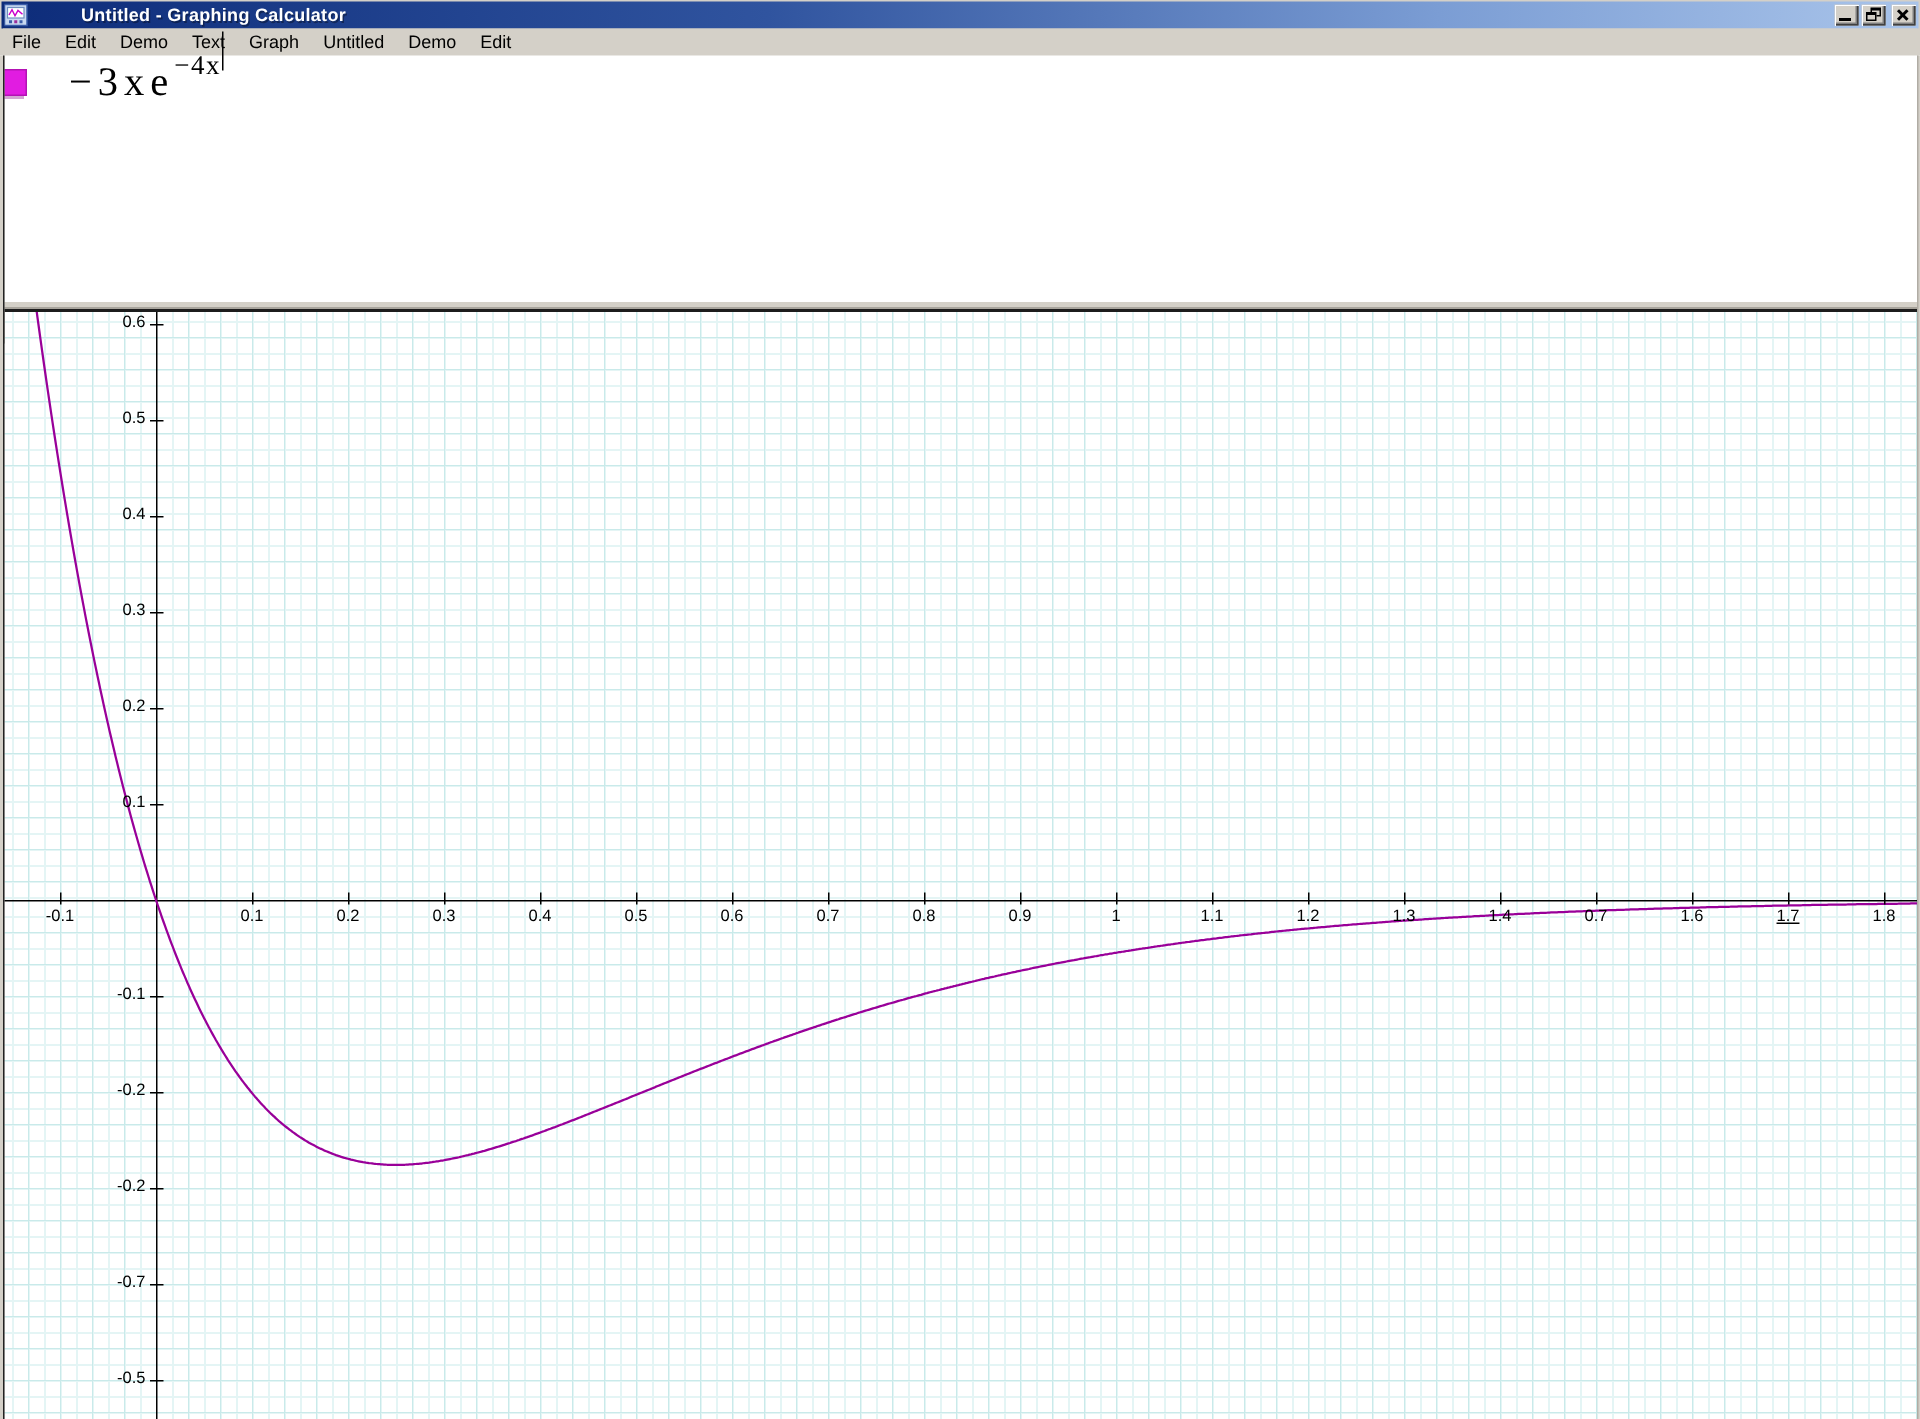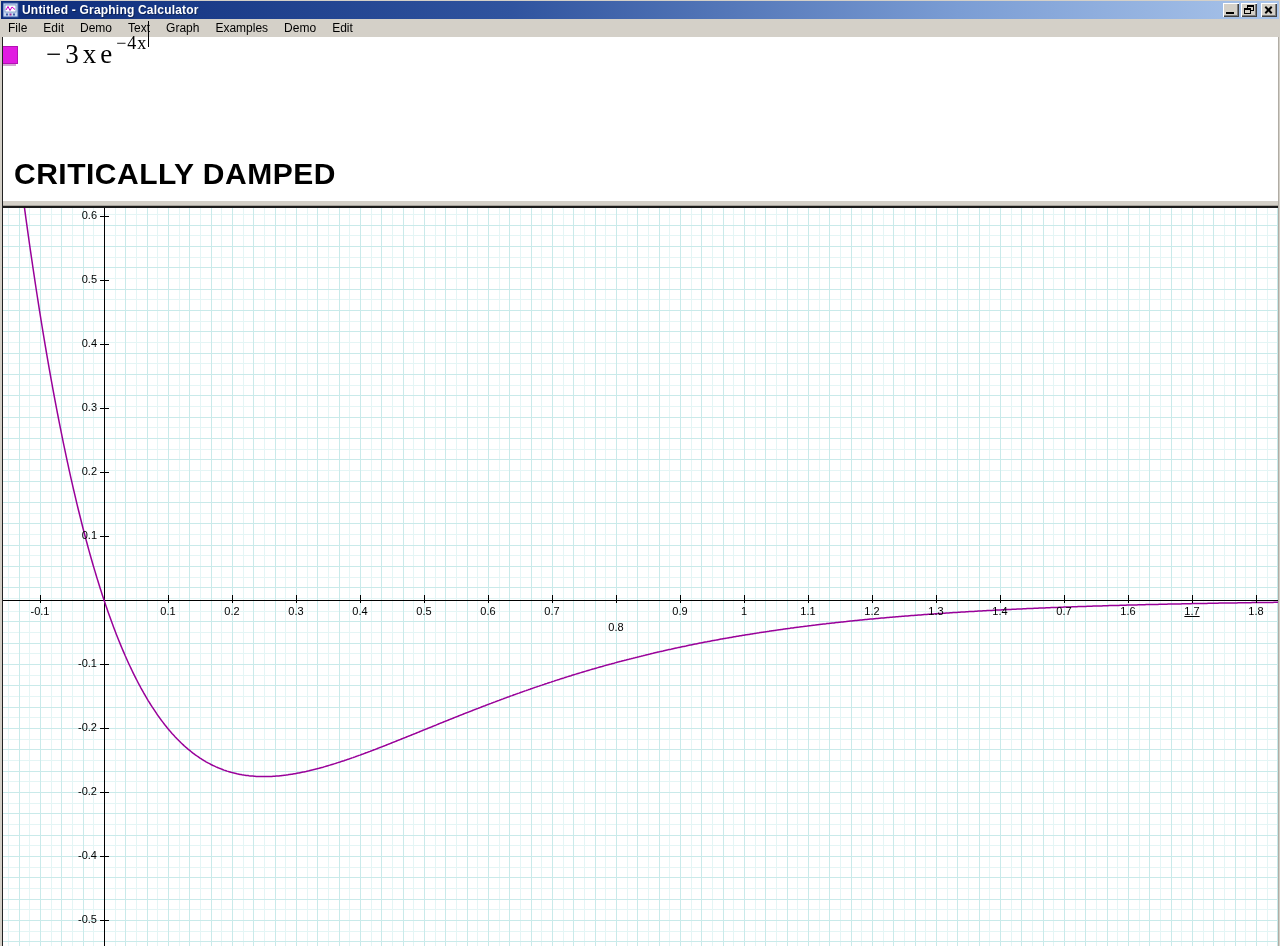--- a/index.html
+++ b/index.html
@@ -2,21 +2,21 @@
 <html><head>
 <meta charset="utf-8">
 <style>
   * { margin:0; padding:0; box-sizing:border-box; }
   html,body { width:1280px; height:946px; overflow:hidden; font-family:"Liberation Sans", sans-serif; }
   .window { position:relative; width:1280px; height:946px; background:#d4d0c8; overflow:hidden; }
 
   
   .titlebar { position:absolute; top:1px; left:1px; right:1px; height:18px;
     background:linear-gradient(to right,#0d2c7a 0%,#30549f 40%,#7b9dd4 75%,#a9c4ea 100%);
-    display:flex; align-items:center; padding:0 2px; }
+    display:flex; align-items:center; padding:0 2px;gap:32px; }
   .app-icon { width:16px; height:16px; margin-right:3px; flex:0 0 auto; }
   .title-text { color:#ffffff; font-size:12px; font-weight:bold; letter-spacing:0.2px;
     text-shadow:1px 1px 0 rgba(0,0,0,0.35); white-space:nowrap; }
   .win-buttons { margin-left:auto; display:flex; gap:2px; align-items:center; }
   .win-btn { width:16px; height:14px; background:#d4d0c8; position:relative;
     box-shadow:inset 1px 1px 0 #ffffff, inset -1px -1px 0 #404040, inset -2px -2px 0 #808080; }
   .win-btn.close { margin-left:2px; }
   .glyph-min { position:absolute; left:3px; bottom:3px; width:8px; height:2px; background:#000; }
   .glyph-restore-back { position:absolute; left:6px; top:2px; width:7px; height:6px;
     border:1px solid #000; border-top-width:2px; background:transparent; }
@@ -97,33 +97,32 @@
       </div>
     </div>
   </div>
 
   <div class="menubar">
     <span class="menu-item">File</span>
     <span class="menu-item">Edit</span>
     <span class="menu-item">Demo</span>
     <span class="menu-item">Text</span>
     <span class="menu-item">Graph</span>
-    <span class="menu-item">Examples</span>
+    <span class="menu-item">Untitled</span>
     <span class="menu-item">Demo</span>
     <span class="menu-item">Edit</span>
   </div>
 
   <div class="formula-pane">
     <div class="pane-edge-left"></div>
     <div class="pane-edge-right"></div>
     <div class="swatch" style="background: rgb(225, 28, 225);"></div>
     <div class="equation">
       <span>−3xe</span><sup>−4x</sup><sup><span class="text-cursor"></span></sup>
     </div>
-    <div class="annotation">CRITICALLY DAMPED</div>
   </div>
 
   <div class="splitter"></div>
 
   <div class="graph-pane">
     <div class="x-axis" id="x-axis" style="top: 392px;"></div>
     <div class="y-axis" id="y-axis" style="left: 104px;"></div>
     <svg class="curve-svg" id="curve-svg" preserveAspectRatio="none" viewBox="0 0 1280 738">
         <polyline points="-2.0,-80.0 -1.0,-80.0 0.0,-80.0 1.0,-80.0 2.0,-80.0 3.0,-80.0 4.0,-80.0 5.0,-80.0 6.0,-80.0 7.0,-80.0 8.0,-80.0 9.0,-80.0 10.0,-80.0 11.0,-80.0 12.0,-80.0 13.0,-80.0 14.0,-80.0 15.0,-73.7 16.0,-65.6 17.0,-57.6 18.0,-49.6 19.0,-41.8 20.0,-34.0 21.0,-26.3 22.0,-18.7 23.0,-11.2 24.0,-3.7 25.0,3.7 26.0,11.0 27.0,18.2 28.0,25.4 29.0,32.5 30.0,39.5 31.0,46.4 32.0,53.2 33.0,60.0 34.0,66.7 35.0,73.4 36.0,80.0 37.0,86.5 38.0,92.9 39.0,99.3 40.0,105.6 41.0,111.8 42.0,118.0 43.0,124.1 44.0,130.1 45.0,136.1 46.0,142.0 47.0,147.8 48.0,153.6 49.0,159.3 50.0,165.0 51.0,170.6 52.0,176.1 53.0,181.6 54.0,187.0 55.0,192.3 56.0,197.6 57.0,202.9 58.0,208.0 59.0,213.2 60.0,218.2 61.0,223.2 62.0,228.2 63.0,233.1 64.0,237.9 65.0,242.7 66.0,247.4 67.0,252.1 68.0,256.7 69.0,261.3 70.0,265.8 71.0,270.3 72.0,274.7 73.0,279.1 74.0,283.4 75.0,287.7 76.0,291.9 77.0,296.1 78.0,300.2 79.0,304.3 80.0,308.3 81.0,312.3 82.0,316.3 83.0,320.2 84.0,324.0 85.0,327.8 86.0,331.6 87.0,335.3 88.0,339.0 89.0,342.6 90.0,346.2 91.0,349.7 92.0,353.2 93.0,356.7 94.0,360.1 95.0,363.4 96.0,366.8 97.0,370.1 98.0,373.3 99.0,376.5 100.0,379.7 101.0,382.8 102.0,385.9 103.0,389.0 104.0,392.0 105.0,395.0 106.0,397.9 107.0,400.8 108.0,403.7 109.0,406.5 110.0,409.3 111.0,412.1 112.0,414.8 113.0,417.5 114.0,420.2 115.0,422.8 116.0,425.4 117.0,428.0 118.0,430.5 119.0,433.0 120.0,435.4 121.0,437.9 122.0,440.3 123.0,442.6 124.0,444.9 125.0,447.3 126.0,449.5 127.0,451.8 128.0,454.0 129.0,456.2 130.0,458.3 131.0,460.4 132.0,462.5 133.0,464.6 134.0,466.6 135.0,468.6 136.0,470.6 137.0,472.5 138.0,474.5 139.0,476.4 140.0,478.2 141.0,480.1 142.0,481.9 143.0,483.7 144.0,485.5 145.0,487.2 146.0,488.9 147.0,490.6 148.0,492.3 149.0,493.9 150.0,495.5 151.0,497.1 152.0,498.7 153.0,500.2 154.0,501.7 155.0,503.2 156.0,504.7 157.0,506.2 158.0,507.6 159.0,509.0 160.0,510.4 161.0,511.8 162.0,513.1 163.0,514.4 164.0,515.7 165.0,517.0 166.0,518.2 167.0,519.5 168.0,520.7 169.0,521.9 170.0,523.1 171.0,524.2 172.0,525.4 173.0,526.5 174.0,527.6 175.0,528.7 176.0,529.7 177.0,530.8 178.0,531.8 179.0,532.8 180.0,533.8 181.0,534.8 182.0,535.7 183.0,536.6 184.0,537.6 185.0,538.5 186.0,539.4 187.0,540.2 188.0,541.1 189.0,541.9 190.0,542.7 191.0,543.5 192.0,544.3 193.0,545.1 194.0,545.8 195.0,546.6 196.0,547.3 197.0,548.0 198.0,548.7 199.0,549.4 200.0,550.1 201.0,550.7 202.0,551.3 203.0,552.0 204.0,552.6 205.0,553.2 206.0,553.8 207.0,554.3 208.0,554.9 209.0,555.4 210.0,555.9 211.0,556.5 212.0,557.0 213.0,557.5 214.0,557.9 215.0,558.4 216.0,558.9 217.0,559.3 218.0,559.7 219.0,560.1 220.0,560.5 221.0,560.9 222.0,561.3 223.0,561.7 224.0,562.1 225.0,562.4 226.0,562.7 227.0,563.1 228.0,563.4 229.0,563.7 230.0,564.0 231.0,564.3 232.0,564.5 233.0,564.8 234.0,565.1 235.0,565.3 236.0,565.5 237.0,565.8 238.0,566.0 239.0,566.2 240.0,566.4 241.0,566.6 242.0,566.8 243.0,566.9 244.0,567.1 245.0,567.2 246.0,567.4 247.0,567.5 248.0,567.6 249.0,567.8 250.0,567.9 251.0,568.0 252.0,568.1 253.0,568.1 254.0,568.2 255.0,568.3 256.0,568.4 257.0,568.4 258.0,568.5 259.0,568.5 260.0,568.5 261.0,568.6 262.0,568.6 263.0,568.6 264.0,568.6 265.0,568.6 266.0,568.6 267.0,568.6 268.0,568.5 269.0,568.5 270.0,568.5 271.0,568.4 272.0,568.4 273.0,568.3 274.0,568.3 275.0,568.2 276.0,568.1 277.0,568.0 278.0,567.9 279.0,567.9 280.0,567.8 281.0,567.7 282.0,567.5 283.0,567.4 284.0,567.3 285.0,567.2 286.0,567.1 287.0,566.9 288.0,566.8 289.0,566.6 290.0,566.5 291.0,566.3 292.0,566.2 293.0,566.0 294.0,565.8 295.0,565.7 296.0,565.5 297.0,565.3 298.0,565.1 299.0,564.9 300.0,564.7 301.0,564.5 302.0,564.3 303.0,564.1 304.0,563.9 305.0,563.7 306.0,563.5 307.0,563.2 308.0,563.0 309.0,562.8 310.0,562.5 311.0,562.3 312.0,562.1 313.0,561.8 314.0,561.6 315.0,561.3 316.0,561.1 317.0,560.8 318.0,560.5 319.0,560.3 320.0,560.0 321.0,559.7 322.0,559.4 323.0,559.2 324.0,558.9 325.0,558.6 326.0,558.3 327.0,558.0 328.0,557.7 329.0,557.4 330.0,557.1 331.0,556.8 332.0,556.5 333.0,556.2 334.0,555.9 335.0,555.6 336.0,555.3 337.0,554.9 338.0,554.6 339.0,554.3 340.0,554.0 341.0,553.6 342.0,553.3 343.0,553.0 344.0,552.7 345.0,552.3 346.0,552.0 347.0,551.6 348.0,551.3 349.0,551.0 350.0,550.6 351.0,550.3 352.0,549.9 353.0,549.6 354.0,549.2 355.0,548.9 356.0,548.5 357.0,548.1 358.0,547.8 359.0,547.4 360.0,547.1 361.0,546.7 362.0,546.3 363.0,546.0 364.0,545.6 365.0,545.2 366.0,544.8 367.0,544.5 368.0,544.1 369.0,543.7 370.0,543.4 371.0,543.0 372.0,542.6 373.0,542.2 374.0,541.8 375.0,541.5 376.0,541.1 377.0,540.7 378.0,540.3 379.0,539.9 380.0,539.5 381.0,539.1 382.0,538.8 383.0,538.4 384.0,538.0 385.0,537.6 386.0,537.2 387.0,536.8 388.0,536.4 389.0,536.0 390.0,535.6 391.0,535.2 392.0,534.8 393.0,534.4 394.0,534.0 395.0,533.6 396.0,533.2 397.0,532.8 398.0,532.4 399.0,532.0 400.0,531.6 401.0,531.2 402.0,530.8 403.0,530.4 404.0,530.0 405.0,529.6 406.0,529.2 407.0,528.8 408.0,528.4 409.0,528.0 410.0,527.6 411.0,527.2 412.0,526.8 413.0,526.4 414.0,526.0 415.0,525.6 416.0,525.2 417.0,524.8 418.0,524.4 419.0,524.0 420.0,523.5 421.0,523.1 422.0,522.7 423.0,522.3 424.0,521.9 425.0,521.5 426.0,521.1 427.0,520.7 428.0,520.3 429.0,519.9 430.0,519.5 431.0,519.1 432.0,518.7 433.0,518.3 434.0,517.9 435.0,517.5 436.0,517.1 437.0,516.6 438.0,516.2 439.0,515.8 440.0,515.4 441.0,515.0 442.0,514.6 443.0,514.2 444.0,513.8 445.0,513.4 446.0,513.0 447.0,512.6 448.0,512.2 449.0,511.8 450.0,511.4 451.0,511.0 452.0,510.6 453.0,510.2 454.0,509.8 455.0,509.4 456.0,509.0 457.0,508.6 458.0,508.2 459.0,507.8 460.0,507.4 461.0,507.0 462.0,506.6 463.0,506.2 464.0,505.8 465.0,505.4 466.0,505.0 467.0,504.6 468.0,504.3 469.0,503.9 470.0,503.5 471.0,503.1 472.0,502.7 473.0,502.3 474.0,501.9 475.0,501.5 476.0,501.1 477.0,500.7 478.0,500.4 479.0,500.0 480.0,499.6 481.0,499.2 482.0,498.8 483.0,498.4 484.0,498.0 485.0,497.7 486.0,497.3 487.0,496.9 488.0,496.5 489.0,496.1 490.0,495.7 491.0,495.4 492.0,495.0 493.0,494.6 494.0,494.2 495.0,493.9 496.0,493.5 497.0,493.1 498.0,492.7 499.0,492.4 500.0,492.0 501.0,491.6 502.0,491.2 503.0,490.9 504.0,490.5 505.0,490.1 506.0,489.8 507.0,489.4 508.0,489.0 509.0,488.7 510.0,488.3 511.0,487.9 512.0,487.6 513.0,487.2 514.0,486.8 515.0,486.5 516.0,486.1 517.0,485.8 518.0,485.4 519.0,485.1 520.0,484.7 521.0,484.3 522.0,484.0 523.0,483.6 524.0,483.3 525.0,482.9 526.0,482.6 527.0,482.2 528.0,481.9 529.0,481.5 530.0,481.2 531.0,480.8 532.0,480.5 533.0,480.1 534.0,479.8 535.0,479.4 536.0,479.1 537.0,478.8 538.0,478.4 539.0,478.1 540.0,477.7 541.0,477.4 542.0,477.1 543.0,476.7 544.0,476.4 545.0,476.0 546.0,475.7 547.0,475.4 548.0,475.0 549.0,474.7 550.0,474.4 551.0,474.1 552.0,473.7 553.0,473.4 554.0,473.1 555.0,472.7 556.0,472.4 557.0,472.1 558.0,471.8 559.0,471.5 560.0,471.1 561.0,470.8 562.0,470.5 563.0,470.2 564.0,469.9 565.0,469.5 566.0,469.2 567.0,468.9 568.0,468.6 569.0,468.3 570.0,468.0 571.0,467.7 572.0,467.3 573.0,467.0 574.0,466.7 575.0,466.4 576.0,466.1 577.0,465.8 578.0,465.5 579.0,465.2 580.0,464.9 581.0,464.6 582.0,464.3 583.0,464.0 584.0,463.7 585.0,463.4 586.0,463.1 587.0,462.8 588.0,462.5 589.0,462.2 590.0,461.9 591.0,461.6 592.0,461.3 593.0,461.0 594.0,460.8 595.0,460.5 596.0,460.2 597.0,459.9 598.0,459.6 599.0,459.3 600.0,459.0 601.0,458.7 602.0,458.5 603.0,458.2 604.0,457.9 605.0,457.6 606.0,457.3 607.0,457.1 608.0,456.8 609.0,456.5 610.0,456.2 611.0,456.0 612.0,455.7 613.0,455.4 614.0,455.2 615.0,454.9 616.0,454.6 617.0,454.3 618.0,454.1 619.0,453.8 620.0,453.5 621.0,453.3 622.0,453.0 623.0,452.7 624.0,452.5 625.0,452.2 626.0,452.0 627.0,451.7 628.0,451.4 629.0,451.2 630.0,450.9 631.0,450.7 632.0,450.4 633.0,450.2 634.0,449.9 635.0,449.7 636.0,449.4 637.0,449.2 638.0,448.9 639.0,448.7 640.0,448.4 641.0,448.2 642.0,447.9 643.0,447.7 644.0,447.4 645.0,447.2 646.0,446.9 647.0,446.7 648.0,446.5 649.0,446.2 650.0,446.0 651.0,445.7 652.0,445.5 653.0,445.3 654.0,445.0 655.0,444.8 656.0,444.6 657.0,444.3 658.0,444.1 659.0,443.9 660.0,443.6 661.0,443.4 662.0,443.2 663.0,443.0 664.0,442.7 665.0,442.5 666.0,442.3 667.0,442.1 668.0,441.8 669.0,441.6 670.0,441.4 671.0,441.2 672.0,440.9 673.0,440.7 674.0,440.5 675.0,440.3 676.0,440.1 677.0,439.9 678.0,439.6 679.0,439.4 680.0,439.2 681.0,439.0 682.0,438.8 683.0,438.6 684.0,438.4 685.0,438.2 686.0,438.0 687.0,437.7 688.0,437.5 689.0,437.3 690.0,437.1 691.0,436.9 692.0,436.7 693.0,436.5 694.0,436.3 695.0,436.1 696.0,435.9 697.0,435.7 698.0,435.5 699.0,435.3 700.0,435.1 701.0,434.9 702.0,434.7 703.0,434.5 704.0,434.3 705.0,434.1 706.0,433.9 707.0,433.8 708.0,433.6 709.0,433.4 710.0,433.2 711.0,433.0 712.0,432.8 713.0,432.6 714.0,432.4 715.0,432.2 716.0,432.1 717.0,431.9 718.0,431.7 719.0,431.5 720.0,431.3 721.0,431.1 722.0,431.0 723.0,430.8 724.0,430.6 725.0,430.4 726.0,430.2 727.0,430.1 728.0,429.9 729.0,429.7 730.0,429.5 731.0,429.4 732.0,429.2 733.0,429.0 734.0,428.8 735.0,428.7 736.0,428.5 737.0,428.3 738.0,428.2 739.0,428.0 740.0,427.8 741.0,427.7 742.0,427.5 743.0,427.3 744.0,427.2 745.0,427.0 746.0,426.8 747.0,426.7 748.0,426.5 749.0,426.4 750.0,426.2 751.0,426.0 752.0,425.9 753.0,425.7 754.0,425.6 755.0,425.4 756.0,425.2 757.0,425.1 758.0,424.9 759.0,424.8 760.0,424.6 761.0,424.5 762.0,424.3 763.0,424.2 764.0,424.0 765.0,423.9 766.0,423.7 767.0,423.6 768.0,423.4 769.0,423.3 770.0,423.1 771.0,423.0 772.0,422.8 773.0,422.7 774.0,422.5 775.0,422.4 776.0,422.2 777.0,422.1 778.0,421.9 779.0,421.8 780.0,421.7 781.0,421.5 782.0,421.4 783.0,421.2 784.0,421.1 785.0,421.0 786.0,420.8 787.0,420.7 788.0,420.5 789.0,420.4 790.0,420.3 791.0,420.1 792.0,420.0 793.0,419.9 794.0,419.7 795.0,419.6 796.0,419.5 797.0,419.3 798.0,419.2 799.0,419.1 800.0,418.9 801.0,418.8 802.0,418.7 803.0,418.6 804.0,418.4 805.0,418.3 806.0,418.2 807.0,418.1 808.0,417.9 809.0,417.8 810.0,417.7 811.0,417.6 812.0,417.4 813.0,417.3 814.0,417.2 815.0,417.1 816.0,416.9 817.0,416.8 818.0,416.7 819.0,416.6 820.0,416.5 821.0,416.3 822.0,416.2 823.0,416.1 824.0,416.0 825.0,415.9 826.0,415.8 827.0,415.6 828.0,415.5 829.0,415.4 830.0,415.3 831.0,415.2 832.0,415.1 833.0,415.0 834.0,414.9 835.0,414.7 836.0,414.6 837.0,414.5 838.0,414.4 839.0,414.3 840.0,414.2 841.0,414.1 842.0,414.0 843.0,413.9 844.0,413.8 845.0,413.7 846.0,413.6 847.0,413.4 848.0,413.3 849.0,413.2 850.0,413.1 851.0,413.0 852.0,412.9 853.0,412.8 854.0,412.7 855.0,412.6 856.0,412.5 857.0,412.4 858.0,412.3 859.0,412.2 860.0,412.1 861.0,412.0 862.0,411.9 863.0,411.8 864.0,411.7 865.0,411.6 866.0,411.5 867.0,411.4 868.0,411.3 869.0,411.2 870.0,411.1 871.0,411.1 872.0,411.0 873.0,410.9 874.0,410.8 875.0,410.7 876.0,410.6 877.0,410.5 878.0,410.4 879.0,410.3 880.0,410.2 881.0,410.1 882.0,410.0 883.0,410.0 884.0,409.9 885.0,409.8 886.0,409.7 887.0,409.6 888.0,409.5 889.0,409.4 890.0,409.3 891.0,409.3 892.0,409.2 893.0,409.1 894.0,409.0 895.0,408.9 896.0,408.8 897.0,408.7 898.0,408.7 899.0,408.6 900.0,408.5 901.0,408.4 902.0,408.3 903.0,408.3 904.0,408.2 905.0,408.1 906.0,408.0 907.0,407.9 908.0,407.9 909.0,407.8 910.0,407.7 911.0,407.6 912.0,407.5 913.0,407.5 914.0,407.4 915.0,407.3 916.0,407.2 917.0,407.2 918.0,407.1 919.0,407.0 920.0,406.9 921.0,406.9 922.0,406.8 923.0,406.7 924.0,406.6 925.0,406.6 926.0,406.5 927.0,406.4 928.0,406.3 929.0,406.3 930.0,406.2 931.0,406.1 932.0,406.1 933.0,406.0 934.0,405.9 935.0,405.8 936.0,405.8 937.0,405.7 938.0,405.6 939.0,405.6 940.0,405.5 941.0,405.4 942.0,405.4 943.0,405.3 944.0,405.2 945.0,405.2 946.0,405.1 947.0,405.0 948.0,405.0 949.0,404.9 950.0,404.8 951.0,404.8 952.0,404.7 953.0,404.6 954.0,404.6 955.0,404.5 956.0,404.4 957.0,404.4 958.0,404.3 959.0,404.3 960.0,404.2 961.0,404.1 962.0,404.1 963.0,404.0 964.0,403.9 965.0,403.9 966.0,403.8 967.0,403.8 968.0,403.7 969.0,403.6 970.0,403.6 971.0,403.5 972.0,403.5 973.0,403.4 974.0,403.4 975.0,403.3 976.0,403.2 977.0,403.2 978.0,403.1 979.0,403.1 980.0,403.0 981.0,403.0 982.0,402.9 983.0,402.8 984.0,402.8 985.0,402.7 986.0,402.7 987.0,402.6 988.0,402.6 989.0,402.5 990.0,402.5 991.0,402.4 992.0,402.4 993.0,402.3 994.0,402.3 995.0,402.2 996.0,402.1 997.0,402.1 998.0,402.0 999.0,402.0 1000.0,401.9 1001.0,401.9 1002.0,401.8 1003.0,401.8 1004.0,401.7 1005.0,401.7 1006.0,401.6 1007.0,401.6 1008.0,401.5 1009.0,401.5 1010.0,401.4 1011.0,401.4 1012.0,401.3 1013.0,401.3 1014.0,401.2 1015.0,401.2 1016.0,401.2 1017.0,401.1 1018.0,401.1 1019.0,401.0 1020.0,401.0 1021.0,400.9 1022.0,400.9 1023.0,400.8 1024.0,400.8 1025.0,400.7 1026.0,400.7 1027.0,400.6 1028.0,400.6 1029.0,400.6 1030.0,400.5 1031.0,400.5 1032.0,400.4 1033.0,400.4 1034.0,400.3 1035.0,400.3 1036.0,400.3 1037.0,400.2 1038.0,400.2 1039.0,400.1 1040.0,400.1 1041.0,400.0 1042.0,400.0 1043.0,400.0 1044.0,399.9 1045.0,399.9 1046.0,399.8 1047.0,399.8 1048.0,399.8 1049.0,399.7 1050.0,399.7 1051.0,399.6 1052.0,399.6 1053.0,399.6 1054.0,399.5 1055.0,399.5 1056.0,399.4 1057.0,399.4 1058.0,399.4 1059.0,399.3 1060.0,399.3 1061.0,399.3 1062.0,399.2 1063.0,399.2 1064.0,399.1 1065.0,399.1 1066.0,399.1 1067.0,399.0 1068.0,399.0 1069.0,399.0 1070.0,398.9 1071.0,398.9 1072.0,398.8 1073.0,398.8 1074.0,398.8 1075.0,398.7 1076.0,398.7 1077.0,398.7 1078.0,398.6 1079.0,398.6 1080.0,398.6 1081.0,398.5 1082.0,398.5 1083.0,398.5 1084.0,398.4 1085.0,398.4 1086.0,398.4 1087.0,398.3 1088.0,398.3 1089.0,398.3 1090.0,398.2 1091.0,398.2 1092.0,398.2 1093.0,398.1 1094.0,398.1 1095.0,398.1 1096.0,398.0 1097.0,398.0 1098.0,398.0 1099.0,397.9 1100.0,397.9 1101.0,397.9 1102.0,397.9 1103.0,397.8 1104.0,397.8 1105.0,397.8 1106.0,397.7 1107.0,397.7 1108.0,397.7 1109.0,397.6 1110.0,397.6 1111.0,397.6 1112.0,397.6 1113.0,397.5 1114.0,397.5 1115.0,397.5 1116.0,397.4 1117.0,397.4 1118.0,397.4 1119.0,397.4 1120.0,397.3 1121.0,397.3 1122.0,397.3 1123.0,397.2 1124.0,397.2 1125.0,397.2 1126.0,397.2 1127.0,397.1 1128.0,397.1 1129.0,397.1 1130.0,397.1 1131.0,397.0 1132.0,397.0 1133.0,397.0 1134.0,396.9 1135.0,396.9 1136.0,396.9 1137.0,396.9 1138.0,396.8 1139.0,396.8 1140.0,396.8 1141.0,396.8 1142.0,396.7 1143.0,396.7 1144.0,396.7 1145.0,396.7 1146.0,396.6 1147.0,396.6 1148.0,396.6 1149.0,396.6 1150.0,396.5 1151.0,396.5 1152.0,396.5 1153.0,396.5 1154.0,396.4 1155.0,396.4 1156.0,396.4 1157.0,396.4 1158.0,396.4 1159.0,396.3 1160.0,396.3 1161.0,396.3 1162.0,396.3 1163.0,396.2 1164.0,396.2 1165.0,396.2 1166.0,396.2 1167.0,396.2 1168.0,396.1 1169.0,396.1 1170.0,396.1 1171.0,396.1 1172.0,396.0 1173.0,396.0 1174.0,396.0 1175.0,396.0 1176.0,396.0 1177.0,395.9 1178.0,395.9 1179.0,395.9 1180.0,395.9 1181.0,395.9 1182.0,395.8 1183.0,395.8 1184.0,395.8 1185.0,395.8 1186.0,395.8 1187.0,395.7 1188.0,395.7 1189.0,395.7 1190.0,395.7 1191.0,395.7 1192.0,395.6 1193.0,395.6 1194.0,395.6 1195.0,395.6 1196.0,395.6 1197.0,395.5 1198.0,395.5 1199.0,395.5 1200.0,395.5 1201.0,395.5 1202.0,395.4 1203.0,395.4 1204.0,395.4 1205.0,395.4 1206.0,395.4 1207.0,395.4 1208.0,395.3 1209.0,395.3 1210.0,395.3 1211.0,395.3 1212.0,395.3 1213.0,395.2 1214.0,395.2 1215.0,395.2 1216.0,395.2 1217.0,395.2 1218.0,395.2 1219.0,395.1 1220.0,395.1 1221.0,395.1 1222.0,395.1 1223.0,395.1 1224.0,395.1 1225.0,395.0 1226.0,395.0 1227.0,395.0 1228.0,395.0 1229.0,395.0 1230.0,395.0 1231.0,395.0 1232.0,394.9 1233.0,394.9 1234.0,394.9 1235.0,394.9 1236.0,394.9 1237.0,394.9 1238.0,394.8 1239.0,394.8 1240.0,394.8 1241.0,394.8 1242.0,394.8 1243.0,394.8 1244.0,394.8 1245.0,394.7 1246.0,394.7 1247.0,394.7 1248.0,394.7 1249.0,394.7 1250.0,394.7 1251.0,394.7 1252.0,394.6 1253.0,394.6 1254.0,394.6 1255.0,394.6 1256.0,394.6 1257.0,394.6 1258.0,394.6 1259.0,394.5 1260.0,394.5 1261.0,394.5 1262.0,394.5 1263.0,394.5 1264.0,394.5 1265.0,394.5 1266.0,394.4 1267.0,394.4 1268.0,394.4 1269.0,394.4 1270.0,394.4 1271.0,394.4 1272.0,394.4 1273.0,394.4 1274.0,394.3 1275.0,394.3 1276.0,394.3 1277.0,394.3 1278.0,394.3 1279.0,394.3 1280.0,394.3 1281.0,394.3 1282.0,394.2" fill="none" stroke="#990099" stroke-width="1.5" stroke-linejoin="round"></polyline>
       </svg>
@@ -139,21 +138,21 @@
       <div class="x-tick-label" style="left: 296px; top: 397px;">0.3</div>
       <div class="x-tick" style="left: 360px; top: 387px;"></div>
       <div class="x-tick-label" style="left: 360px; top: 397px;">0.4</div>
       <div class="x-tick" style="left: 424px; top: 387px;"></div>
       <div class="x-tick-label" style="left: 424px; top: 397px;">0.5</div>
       <div class="x-tick" style="left: 488px; top: 387px;"></div>
       <div class="x-tick-label" style="left: 488px; top: 397px;">0.6</div>
       <div class="x-tick" style="left: 552px; top: 387px;"></div>
       <div class="x-tick-label" style="left: 552px; top: 397px;">0.7</div>
       <div class="x-tick" style="left: 616px; top: 387px;"></div>
-      <div class="x-tick-label" style="left: 616px; top: 397px; margin-top: 16px;">0.8</div>
+      <div class="x-tick-label" style="left: 616px; top: 397px;">0.8</div>
       <div class="x-tick" style="left: 680px; top: 387px;"></div>
       <div class="x-tick-label" style="left: 680px; top: 397px;">0.9</div>
       <div class="x-tick" style="left: 744px; top: 387px;"></div>
       <div class="x-tick-label" style="left: 744px; top: 397px;">1</div>
       <div class="x-tick" style="left: 808px; top: 387px;"></div>
       <div class="x-tick-label" style="left: 808px; top: 397px;">1.1</div>
       <div class="x-tick" style="left: 872px; top: 387px;"></div>
       <div class="x-tick-label" style="left: 872px; top: 397px;">1.2</div>
       <div class="x-tick" style="left: 936px; top: 387px;"></div>
       <div class="x-tick-label" style="left: 936px; top: 397px;">1.3</div>
@@ -179,18 +178,18 @@
       <div class="y-tick-label" style="left: 0px; width: 97px; top: 257px;">0.2</div>
       <div class="y-tick" style="left: 100px; top: 328px;"></div>
       <div class="y-tick-label" style="left: 0px; width: 97px; top: 321px;">0.1</div>
       <div class="y-tick" style="left: 100px; top: 456px;"></div>
       <div class="y-tick-label" style="left: 0px; width: 97px; top: 449px;">-0.1</div>
       <div class="y-tick" style="left: 100px; top: 520px;"></div>
       <div class="y-tick-label" style="left: 0px; width: 97px; top: 513px;">-0.2</div>
       <div class="y-tick" style="left: 100px; top: 584px;"></div>
       <div class="y-tick-label" style="left: 0px; width: 97px; top: 577px;">-0.2</div>
       <div class="y-tick" style="left: 100px; top: 648px;"></div>
-      <div class="y-tick-label" style="left: 0px; width: 97px; top: 641px;">-0.4</div>
+      <div class="y-tick-label" style="left: 0px; width: 97px; top: 641px;">-0.7</div>
       <div class="y-tick" style="left: 100px; top: 712px;"></div>
       <div class="y-tick-label" style="left: 0px; width: 97px; top: 705px;">-0.5</div>
     </div>
 
 </div>
 
 </body></html>

